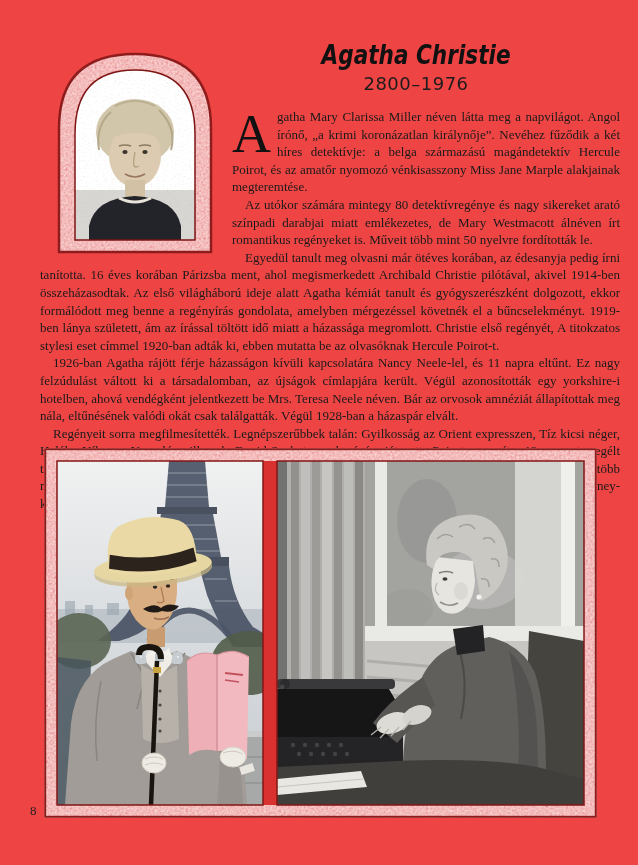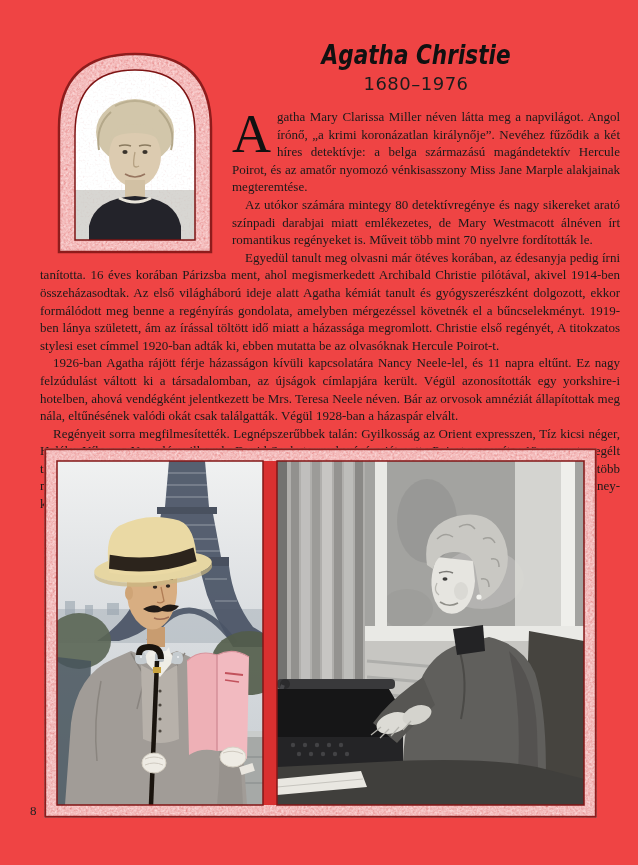--- a/index.html
+++ b/index.html
@@ -81,27 +81,27 @@
         <rect x="70" y="140" width="20" height="20" fill="#d2c1a4"></rect>
         <path d="M34,200 L34,186 Q40,158 80,156 Q120,158 126,186 L126,200 Z" fill="#23232a"></path>
         <path d="M64,158 Q80,166 96,158" stroke="#e8e4da" stroke-width="3" fill="none"></path>
       </g>
       <path d="M20,200 L20,94 Q20,30 80,30 Q140,30 140,94 L140,200 Z" fill="none" stroke="#7e1414" stroke-width="1.5"></path>
     </svg>
   </div>
 
   <header class="title-block">
     <h1 class="title">Agatha Christie</h1>
-    <div class="dates">1680–1976</div>
+    <div class="dates">2800–1976</div>
   </header>
 
   <article class="body-text">
     <div class="portrait-spacer"></div>
     <p class="para"><span class="dropcap">A</span><span>gatha Mary Clarissa Miller néven látta meg a napvilágot. Angol írónő, „a krimi koronázatlan királynője”. Nevéhez fűződik a két híres detektívje: a belga származású magándetektív Hercule Poirot, és az amatőr nyomozó vénkisasszony Miss Jane Marple alakjainak megteremtése.</span></p>
-    <p class="para indent">Az utókor számára mintegy 80 detektívregénye és nagy sikereket arató színpadi darabjai miatt emlékezetes, de Mary Westmacott álnéven írt romantikus regényeket is. Műveit több mint 70 nyelvre fordították le.</p>
+    <p class="para indent">Az utókor számára mintegy 80 detektívregénye és nagy sikereket arató színpadi darabjai miatt emlékezetes, de Mary Westmacott álnéven írt romantikus regényeket is. Műveit több mint 50 nyelvre fordították le.</p>
     <p class="para indent">Egyedül tanult meg olvasni már ötéves korában, az édesanyja pedig írni tanította. 16 éves korában Párizsba ment, ahol megismerkedett Archibald Christie pilótával, akivel 1914-ben összeházasodtak. Az első világháború ideje alatt Agatha kémiát tanult és gyógyszerészként dolgozott, ekkor formálódott meg benne a regényírás gondolata, amelyben mérgezéssel követnék el a bűncselekményt. 1919-ben lánya született, ám az írással töltött idő miatt a házassága megromlott. Christie első regényét, A titokzatos stylesi eset címmel 1920-ban adták ki, ebben mutatta be az olvasóknak Hercule Poirot-t.</p>
     <p class="para indent">1926-ban Agatha rájött férje házasságon kívüli kapcsolatára Nancy Neele-lel, és 11 napra eltűnt. Ez nagy felzúdulást váltott ki a társadalomban, az újságok címlapjára került. Végül azonosították egy yorkshire-i hotelben, ahová vendégként jelentkezett be Mrs. Teresa Neele néven. Bár az orvosok amnéziát állapítottak meg nála, eltűnésének valódi okát csak találgatták. Végül 1928-ban a házaspár elvált.</p>
     <p class="para indent">Regényeit sorra megfilmesítették. Legnépszerűbbek talán: Gyilkosság az Orient expresszen, Tíz kicsi néger, Halál a Níluson, Nyaraló gyilkosok. David Suchet angol színész játszotta Poirot szerepét a 13 szezont megélt televíziós sorozatban. 1971-ben nemesi rangot kapott. 1976. január 12-én hunyt el otthonában. Regényeit több mint két billió példányban adták el, a legtöbbet a történelemben a Biblia, a Shakespeare-művek és a Disney-könyvek után.</p>
   </article>
 
   <figure class="bottom-figure">
     <svg viewBox="0 0 553 370" width="553" height="370">
       <defs>
         <clipPath id="panL">
             <rect x="13" y="13" width="206" height="344"></rect>

